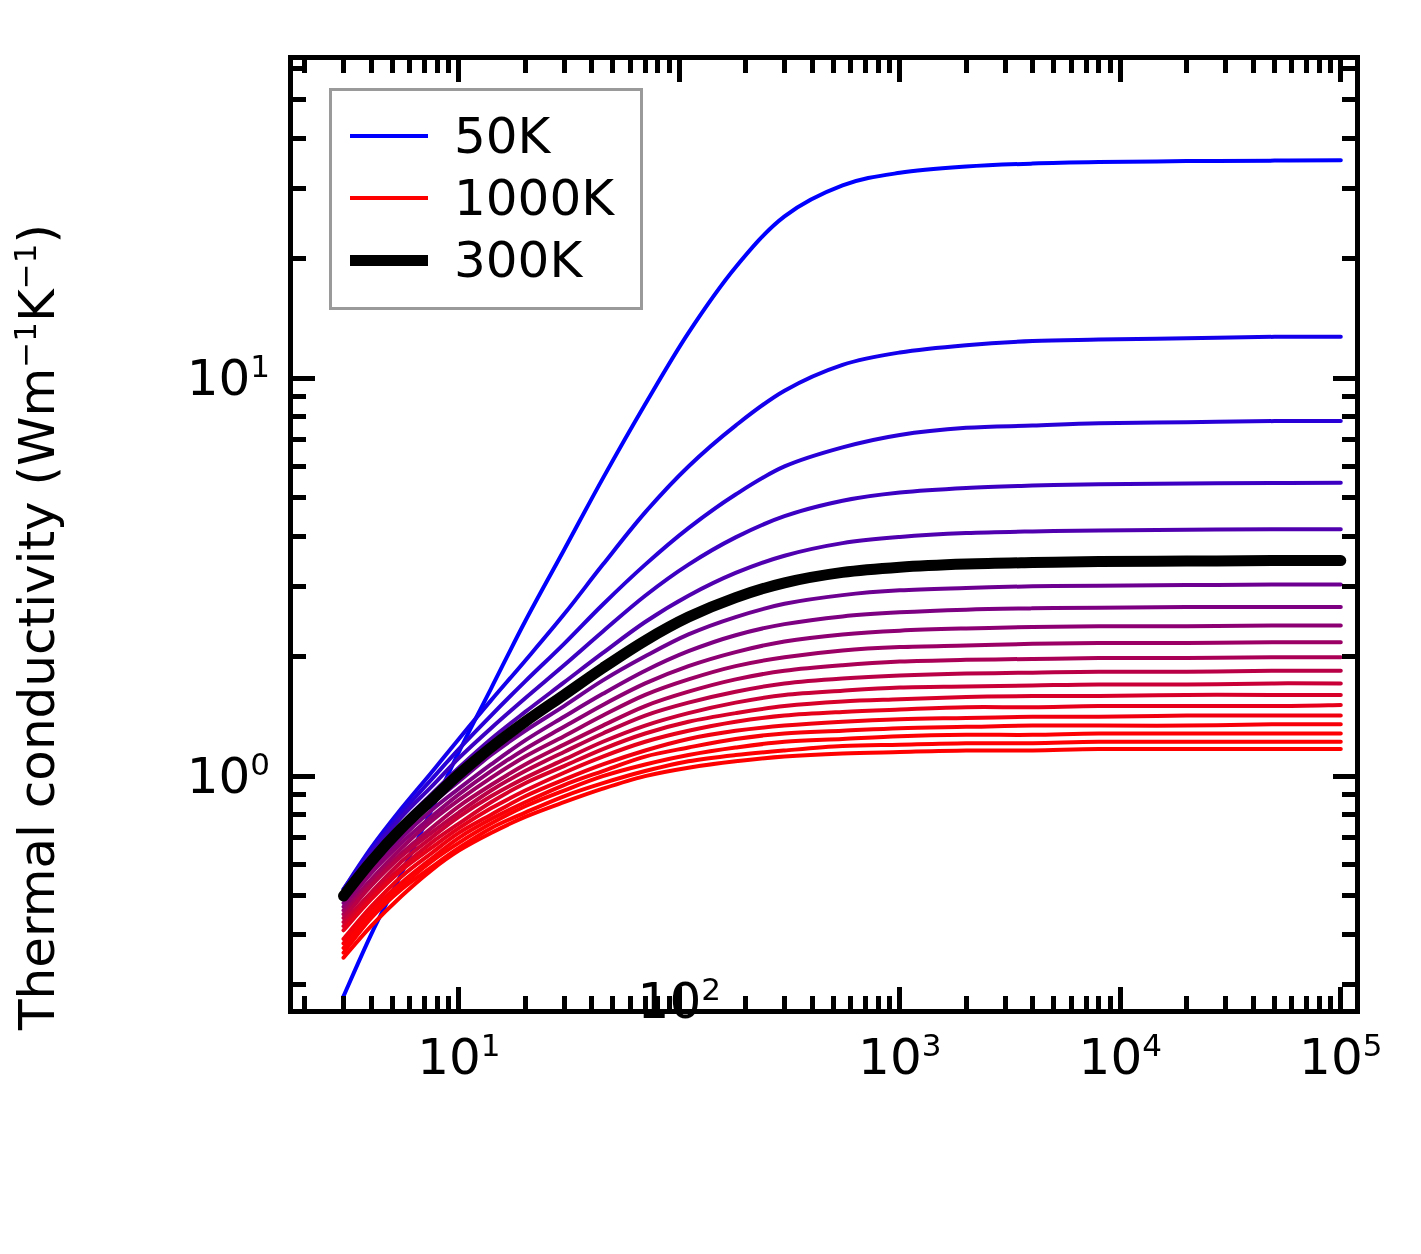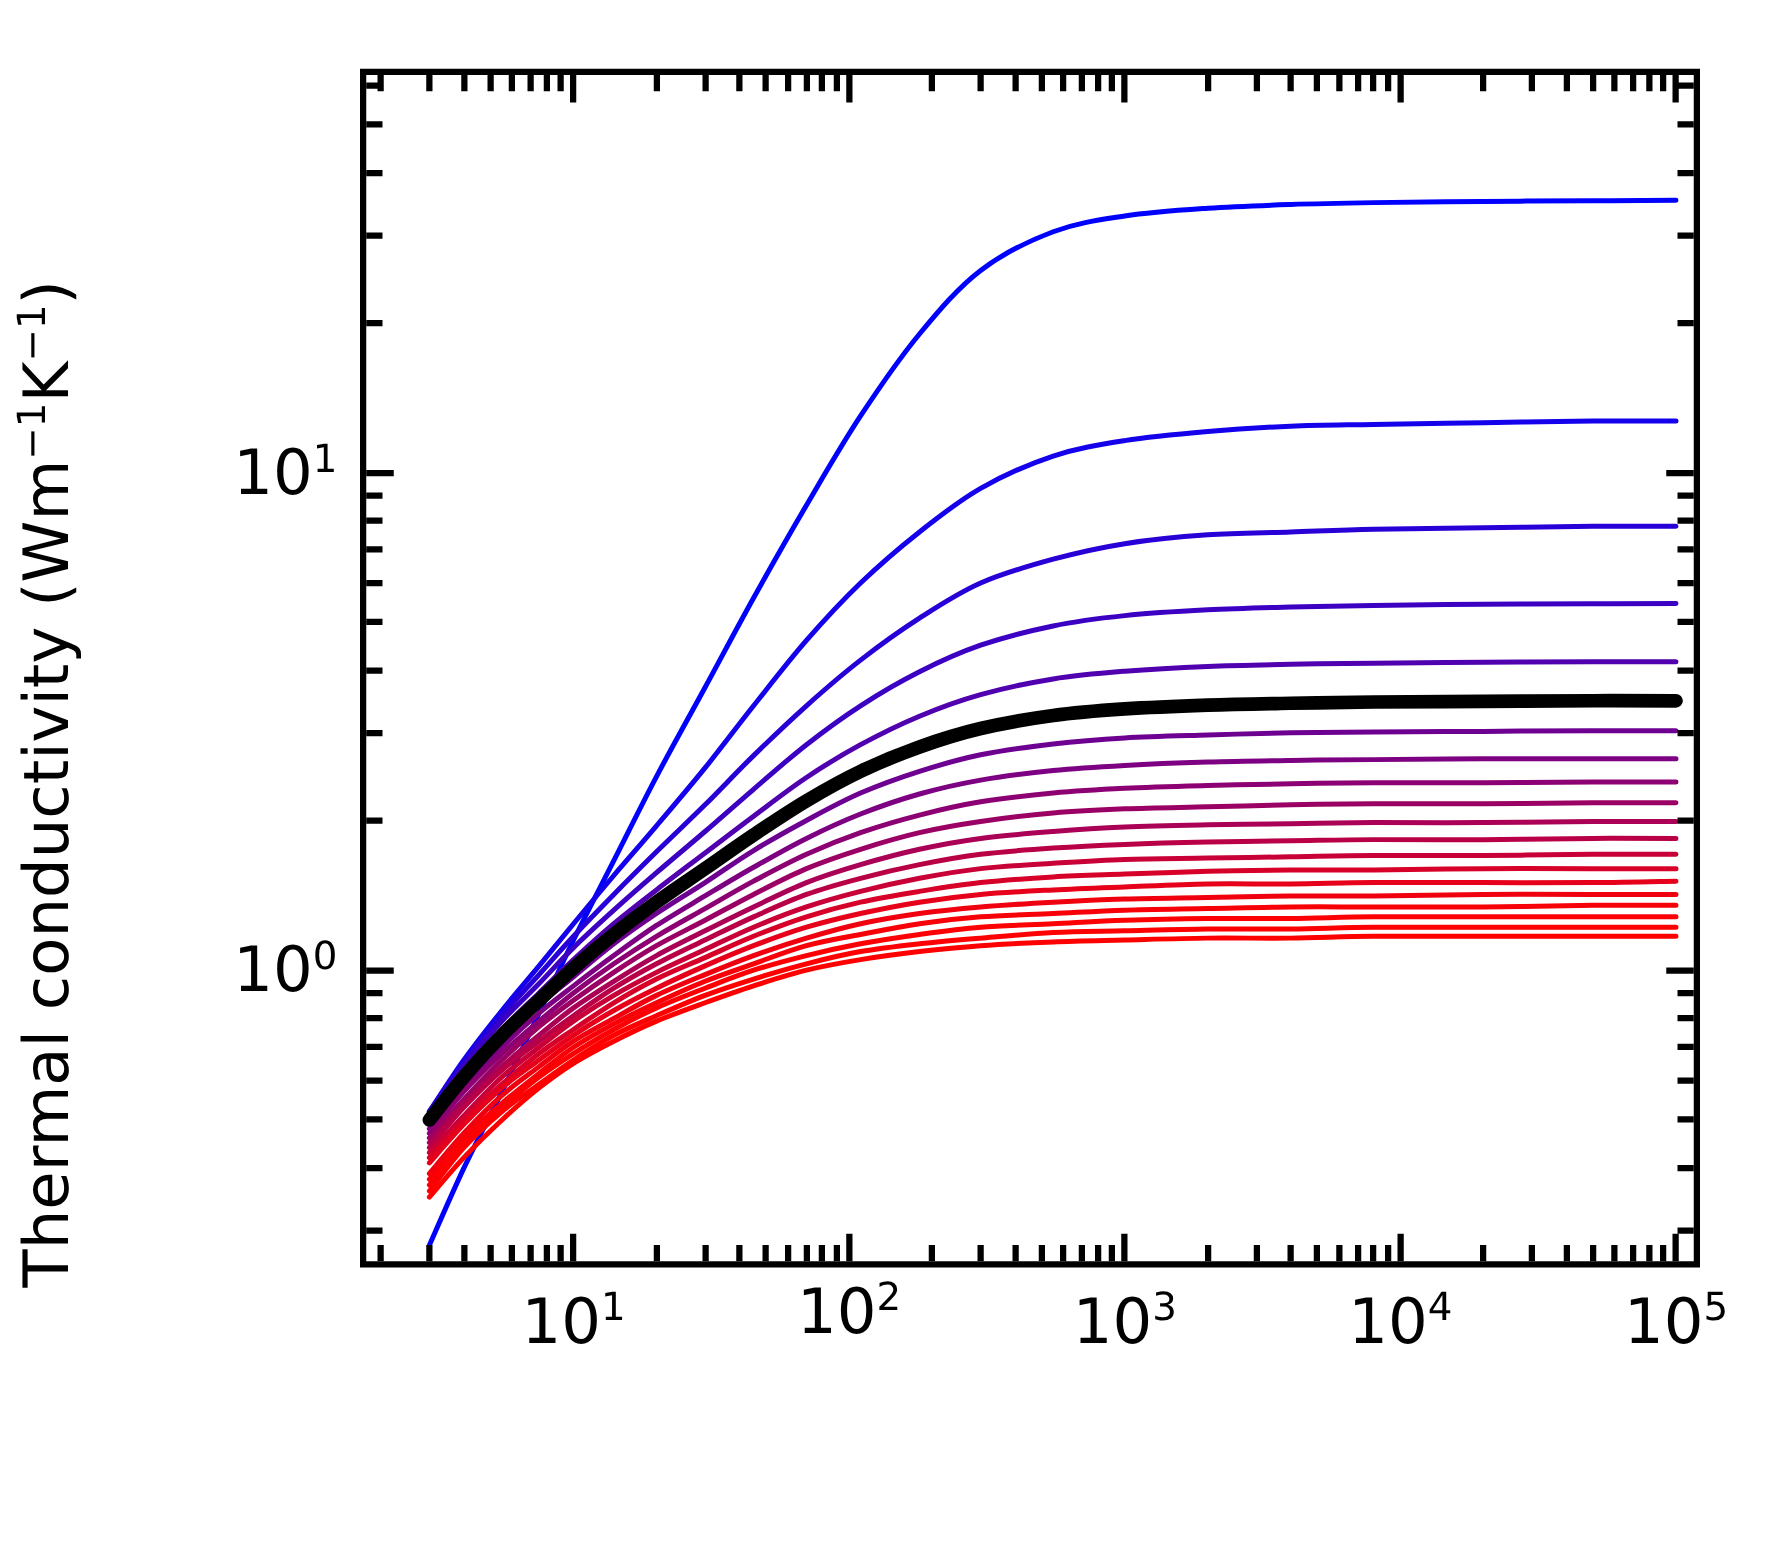--- a/index.html
+++ b/index.html
@@ -222,24 +222,38 @@
         <div class="yt2 minor" style="top: 195.832px;"></div>
         <div class="tick yt minor" style="top: 125.746px;"></div>
         <div class="yt2 minor" style="top: 125.746px;"></div>
         <div class="tick yt minor" style="top: 76.0195px;"></div>
         <div class="yt2 minor" style="top: 76.0195px;"></div>
         <div class="tick yt minor" style="top: 37.4484px;"></div>
         <div class="yt2 minor" style="top: 37.4484px;"></div>
         <div class="tick yt minor" style="top: 5.93354px;"></div>
         <div class="yt2 minor" style="top: 5.93354px;"></div>
       </div>
+    <div id="legend">
+        <div class="legrow">
+          <div class="legline" style="border-top-width: 4px; border-top-color: rgb(0, 0, 255);"></div>
+          <div class="legtext">50K</div>
+        </div>
+        <div class="legrow">
+          <div class="legline" style="border-top-width: 4px; border-top-color: rgb(255, 0, 0);"></div>
+          <div class="legtext">1000K</div>
+        </div>
+        <div class="legrow">
+          <div class="legline" style="border-top-width: 11px; border-top-color: rgb(0, 0, 0);"></div>
+          <div class="legtext">300K</div>
+        </div>
+      </div>
   </div>
 
   <div id="ticklabels">
       <div class="xticklabel" style="left: 458.816px; top: 1028px;"><span>10</span><sup>1</sup></div>
-      <div class="xticklabel" style="left: 679.309px; top: 1020px;"><span>10</span><sup>2</sup></div>
+      <div class="xticklabel" style="left: 679.309px; top: 972px;"><span>10</span><sup>2</sup></div>
       <div class="xticklabel" style="left: 899.802px; top: 1028px;"><span>10</span><sup>3</sup></div>
       <div class="xticklabel" style="left: 1120.29px; top: 1028px;"><span>10</span><sup>4</sup></div>
       <div class="xticklabel" style="left: 1340.79px; top: 1028px;"><span>10</span><sup>5</sup></div>
       <div class="yticklabel" style="left: 158px; width: 112px; top: 776.154px;"><span>10</span><sup>0</sup></div>
       <div class="yticklabel" style="left: 158px; width: 112px; top: 378.145px;"><span>10</span><sup>1</sup></div>
     </div>
 </div>
 
 </body></html>

